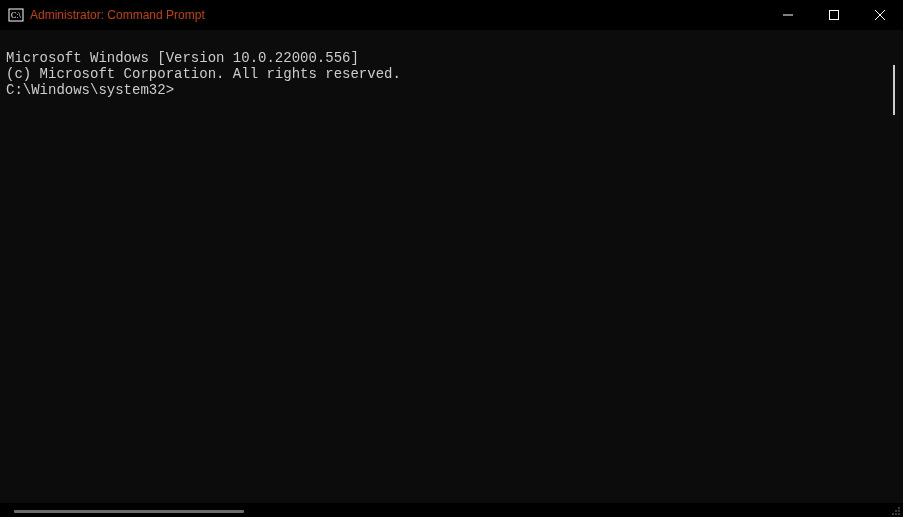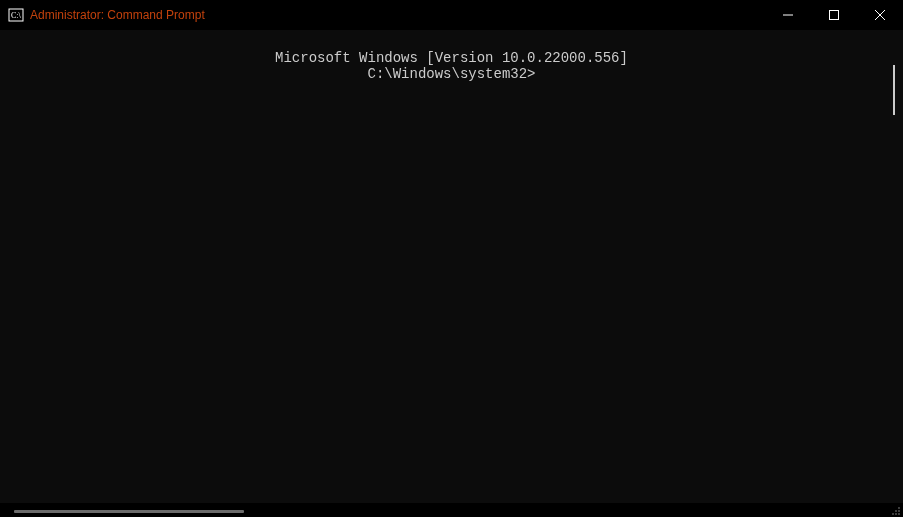--- a/index.html
+++ b/index.html
@@ -55,21 +55,20 @@
     .terminal-content {
       padding: 4px 6px;
       font-family: Consolas, 'Courier New', monospace;
       font-size: 14px;
       line-height: 16px;
       color: #cccccc;
       white-space: pre;
       height: calc(100% - 30px - 14px);
       overflow: hidden;
       position: relative;
-      text-align: center;
     }
     .terminal-line {
       display: block;
     }
     .prompt-line {
       display: flex;
       flex-direction: column;
     }
     .cursor-area {
       position: absolute;
@@ -146,21 +145,21 @@
     <div class="window-control close">
       <svg width="10" height="10" viewBox="0 0 10 10">
         <line x1="0" y1="0" x2="10" y2="10" stroke="#ffffff" stroke-width="1"></line>
         <line x1="10" y1="0" x2="0" y2="10" stroke="#ffffff" stroke-width="1"></line>
       </svg>
     </div>
   </div>
 </div>
 
 <div class="terminal-content">
-<span class="terminal-line">Microsoft Windows [Version 10.0.22000.556]</span><span class="terminal-line"></span><span class="prompt-line"><span>C:\Windows\system32&gt;</span></span>
+<span class="terminal-line">Microsoft Windows [Version 10.0.22000.556]</span><span class="terminal-line">(c) Microsoft Corporation. All rights reserved.</span><span class="terminal-line"></span><span class="prompt-line"><span>C:\Windows\system32&gt;</span></span>
   <div class="cursor-area"></div>
 </div>
 
 <div class="bottom-bar">
   <div class="hscroll-track"></div>
   <div class="hscroll-thumb"></div>
   <div class="resize-grip">
     <svg width="10" height="10" viewBox="0 0 10 10">
       <circle cx="8" cy="2" r="0.8" fill="#888"></circle>
       <circle cx="5" cy="5" r="0.8" fill="#888"></circle>

